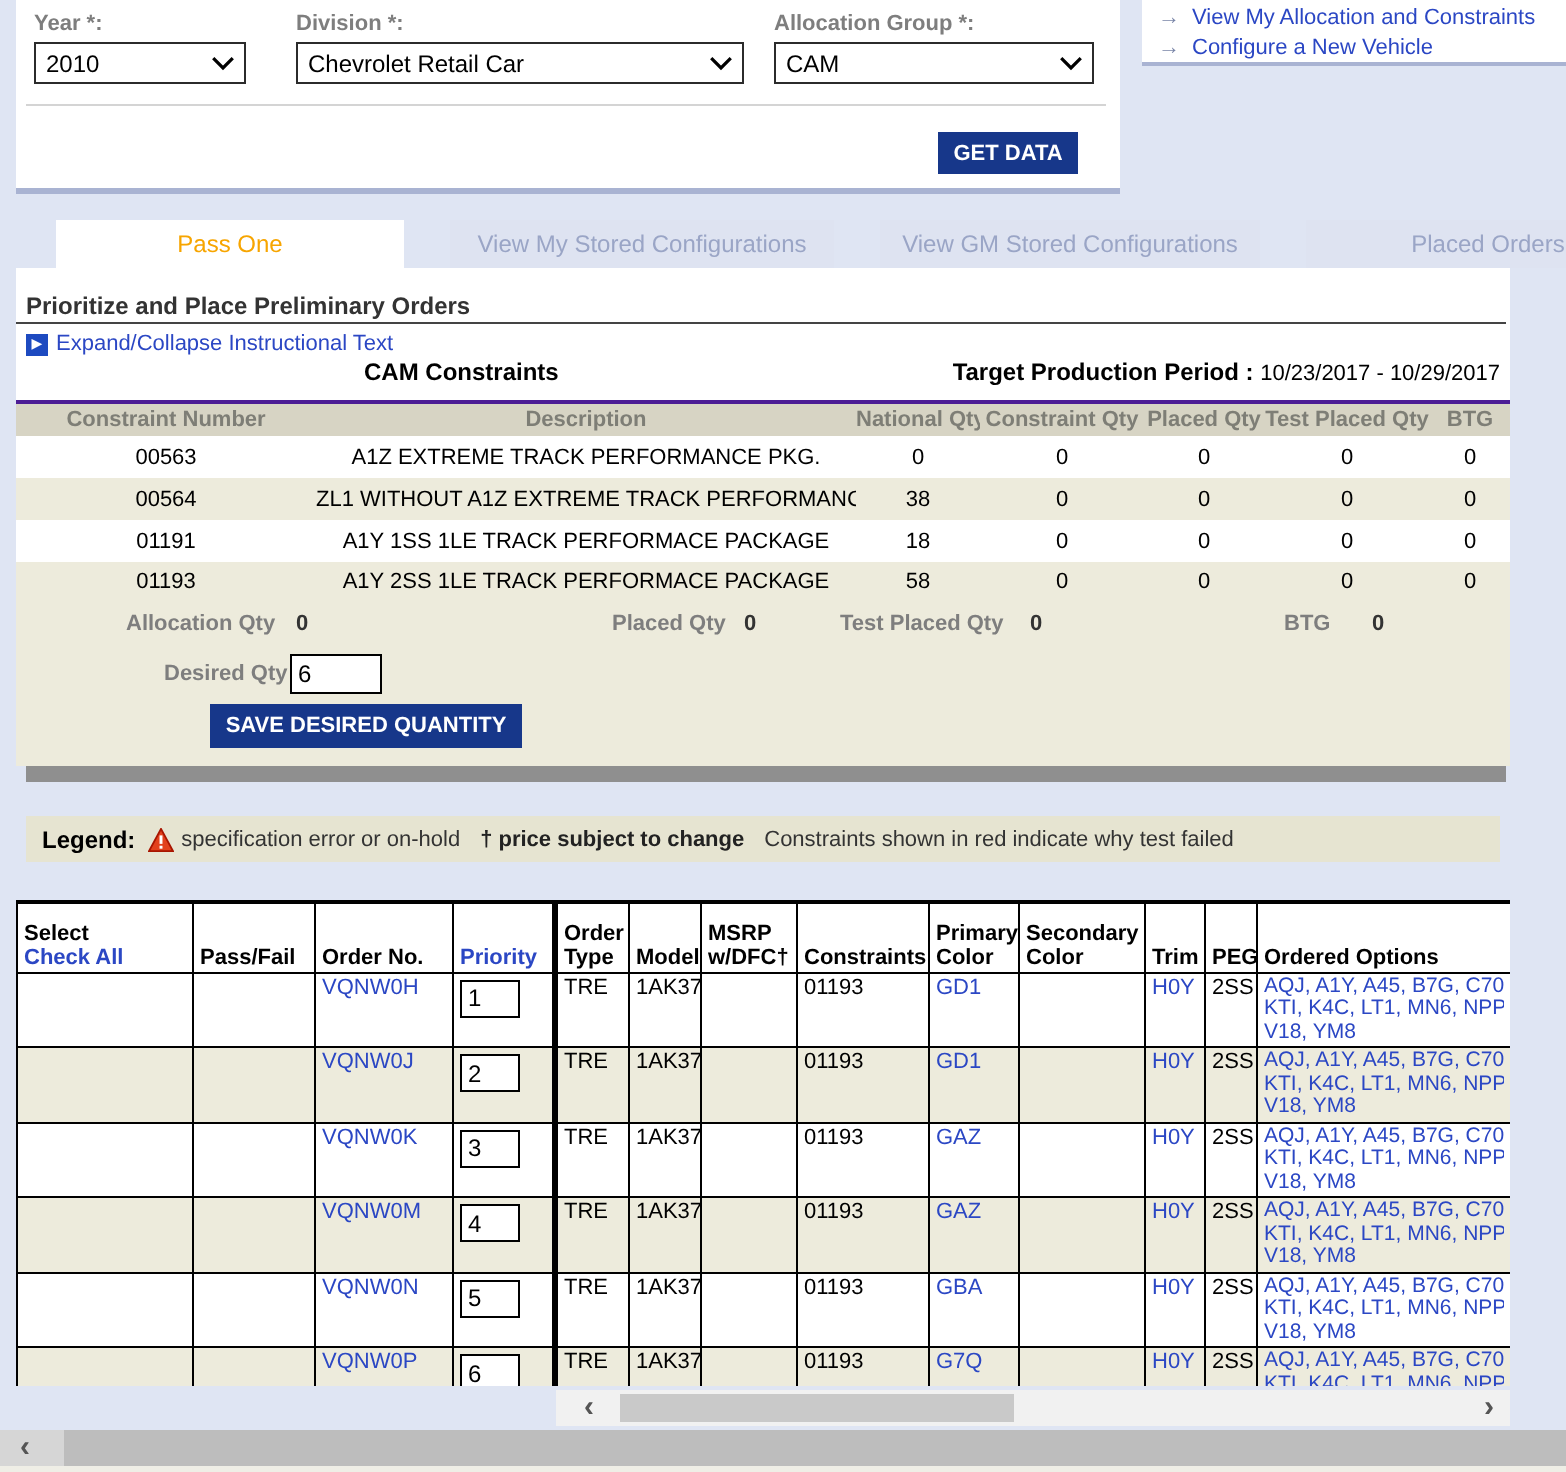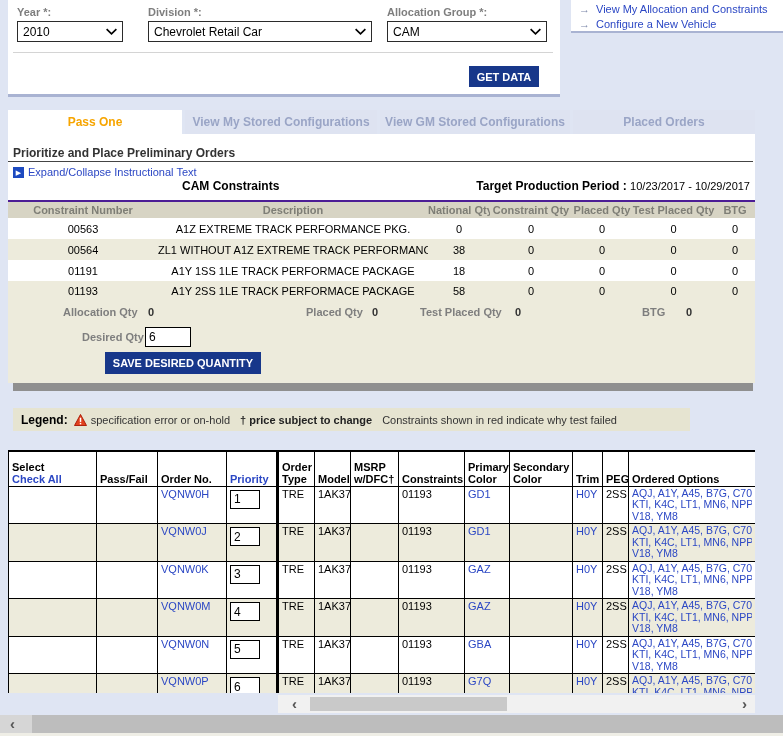--- a/index.html
+++ b/index.html
@@ -17,21 +17,21 @@
   .getdata-btn { position:absolute; left:461px; top:66px; width:70px; height:21px; }
 
   
   .links-panel { position:absolute; left:571px; top:0; width:212px; height:33px; background:#fff; border-bottom:2px solid #a9b3d2; padding:2px 0 0 8px; }
   .qlink-row { display:flex; align-items:center; height:14px; margin-bottom:1px; }
   .qlink-arrow { color:#7a86a8; font-size:11px; margin-right:6px; }
   .qlink { color:#2b47c4; font-size:11px; text-decoration:none; cursor:pointer; white-space:nowrap; }
 
   
   .tabs { position:absolute; left:8px; top:110px; height:24px; display:flex; }
-  .tab { height:24px; line-height:24px; text-align:center; font-size:12px; font-weight:bold; cursor:pointer; overflow:hidden; white-space:nowrap; }
+  .tab { height:24px; line-height:24px; text-align:center; font-size:12px; font-weight:normal; cursor:pointer; overflow:hidden; white-space:nowrap;margin-left:20px; }
   .tab.active { background:#fff; color:#f7a500; }
   .tab.inactive { background:#dee3f1; color:#9aa5c6; }
   .tab-gap { width:3px; height:24px; }
 
   
   .main-top { position:absolute; left:8px; top:134px; width:747px; height:166px; background:#fff; }
   .section-heading { position:absolute; left:5px; top:12px; font-size:12px; font-weight:bold; color:#333; }
   .section-rule { position:absolute; left:0; top:27px; width:745px; height:1px; background:#444; }
   .expand-row { position:absolute; left:5px; top:32px; display:flex; align-items:center; }
   .expand-icon { width:11px; height:11px; background:#1d4ac0; color:#fff; font-size:7px; line-height:11px; text-align:center; margin-right:4px; }
@@ -52,21 +52,21 @@
   .alloc { position:absolute; left:8px; top:300px; width:747px; height:83px; background:#edebdc; }
   .alloc-lbl { position:absolute; top:6px; font-size:11px; font-weight:bold; color:#7e7e7e;text-align:right; }
   .alloc-val { position:absolute; top:6px; font-size:11px; font-weight:bold; color:#333; }
   .desired-lbl { position:absolute; left:74px; top:31px; font-size:11px; font-weight:bold; color:#7e7e7e; }
   .desired-input { position:absolute; left:137px; top:27px; width:46px; height:20px; border:1px solid #000; font-size:12px; padding-left:3px; font-family:"Liberation Sans",sans-serif; }
   .save-btn { position:absolute; left:97px; top:52px; width:156px; height:22px; }
 
   .gray-bar { position:absolute; left:13px; top:383px; width:740px; height:8px; background:#8f8f8f; }
 
   
-  .legend { position:absolute; left:13px; top:408px; width:677px; height:23px; background:#e6e4d1; display:flex; align-items:center; font-size:11px; color:#333; }
+  .legend { position:absolute; left:13px; top:408px; width:737px; height:23px; background:#e6e4d1; display:flex; align-items:center; font-size:11px; color:#333; }
   .legend .lg-label { font-weight:bold; color:#000; margin:0 6px 0 8px; font-size:12px; }
   .warn-icon { width:13px; height:12px; margin-right:4px; }
   .lg-item { margin-right:10px; white-space:nowrap; }
   .lg-bold { font-weight:bold; color:#222; }
 
   
   .orders-wrap { position:absolute; left:8px; top:450px; width:747px; height:243px; overflow:hidden; }
   .otable { width:747px; border-collapse:collapse; table-layout:fixed; }
   .otable th, .otable td { border:1px solid #000; font-size:11px; padding:1px 3px; overflow:hidden; }
   .otable th { font-weight:bold; color:#000; text-align:left; vertical-align:bottom; height:35px; background:#fff; }

